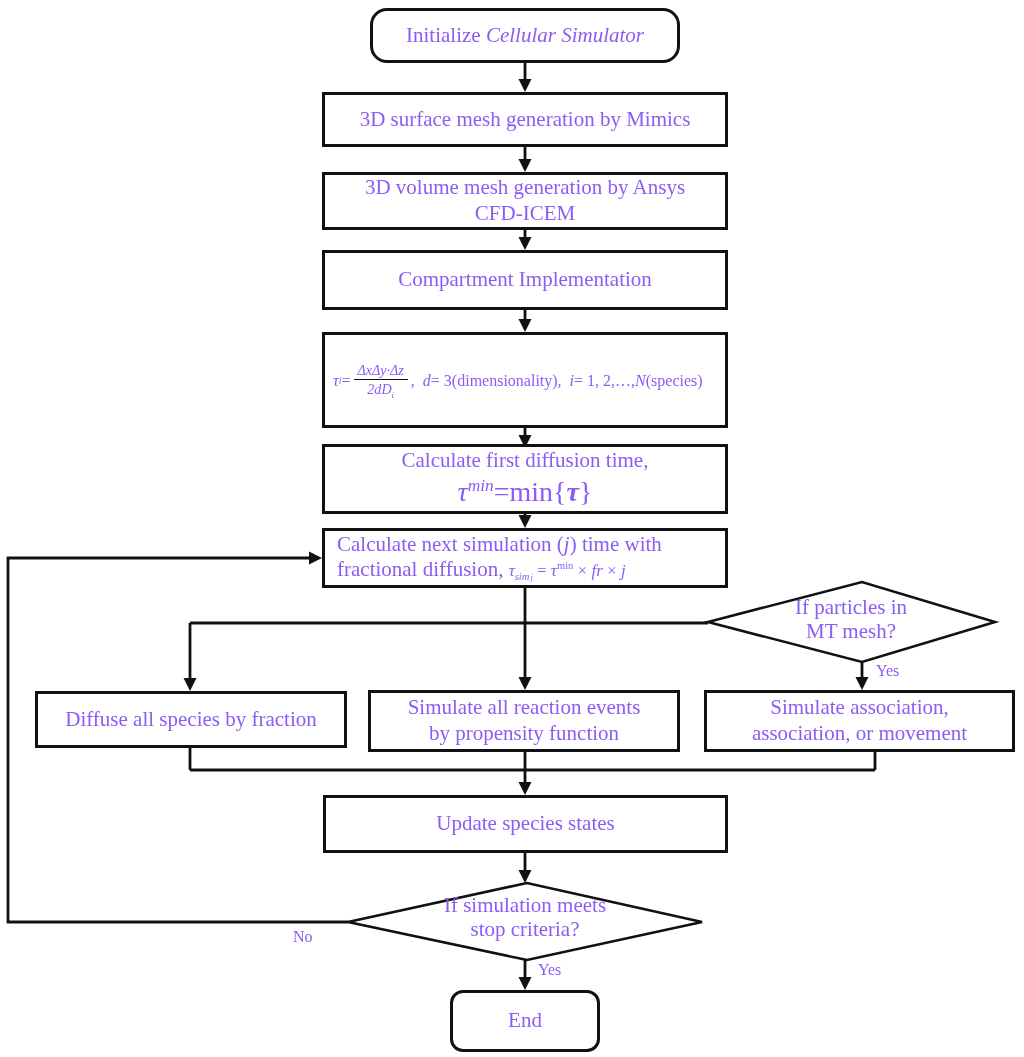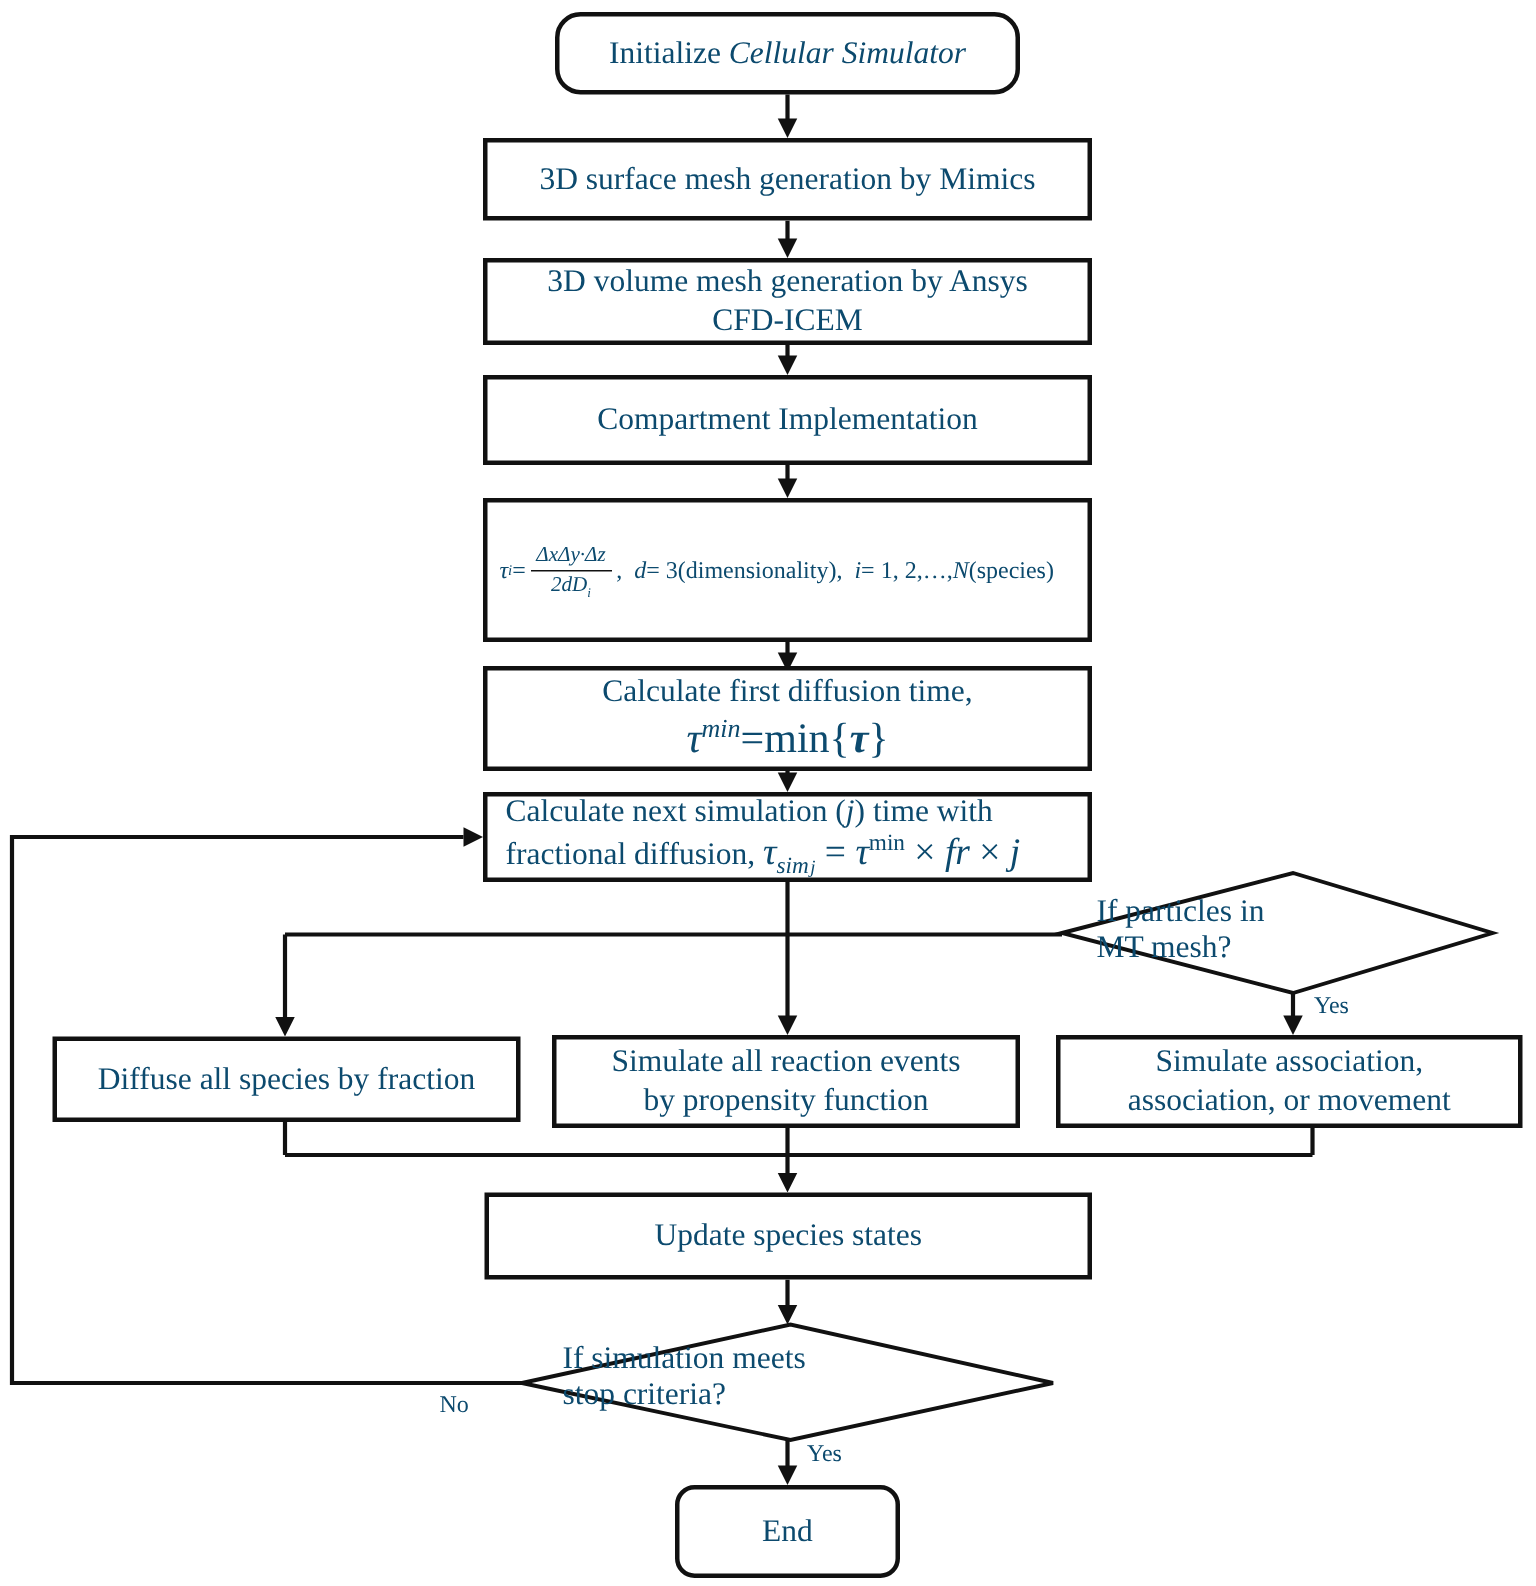--- a/index.html
+++ b/index.html
@@ -1,36 +1,36 @@
 <!DOCTYPE html>
 <html><head>
 <meta charset="utf-8">
 <style>
   html,body{margin:0;padding:0;background:#ffffff;}
   .stage{position:relative;width:1024px;height:1057px;background:#fff;
-         font-family:"Liberation Serif","DejaVu Serif",serif;color:#0c4a6e;overflow:hidden;}
+         font-family:"Liberation Serif","DejaVu Serif",serif;color:#8b5cf6;overflow:hidden;}
   svg.wires{position:absolute;left:0;top:0;}
   svg.wires path, svg.wires line{stroke:#111;stroke-width:2.8;fill:none;}
   svg.wires polygon.arrow{fill:#111;stroke:none;}
   svg.wires polygon.diamond{fill:#ffffff;stroke:#111;stroke-width:2.6;}
 
   .node{position:absolute;box-sizing:border-box;background:#fff;border:3px solid #111;
         display:flex;flex-direction:column;align-items:center;justify-content:center;
         text-align:center;font-size:21px;line-height:1.22;}
   .rounded{border-radius:17px;}
   .node .pad-left{align-self:stretch;text-align:left;padding-left:12px;}
 
-  .dtext{position:absolute;text-align:left;font-size:21px;line-height:1.12;}
+  .dtext{position:absolute;text-align:center;font-size:21px;line-height:1.12;}
   .elabel{position:absolute;font-size:16px;}
 
   .wordspace{word-spacing:4px;}
   .eq{font-size:16px;display:flex;align-items:center;justify-content:flex-start;
       align-self:stretch;padding:2px 6px 0 8px;line-height:1.1;}
   .eq-mid{font-size:28px;margin-top:1px;}
-  .eq-inline{font-size:25px;}
+  .eq-inline{font-size:17px;}
 
   .tk-i{font-style:italic;}
   .tk-bi{font-weight:bold;font-style:italic;}
   .tk-sub{font-size:0.62em;vertical-align:sub;font-style:italic;}
   .tk-sup{font-size:0.62em;vertical-align:super;font-style:italic;}
   .tk-supn{font-size:0.62em;vertical-align:super;}
   .tk-subsub{font-size:0.5em;font-style:italic;position:relative;top:0.5em;margin-left:1px;}
   .tk-frac{display:inline-block;vertical-align:middle;text-align:center;margin:0 3px;font-size:0.88em;}
   .tk-frac .num{display:block;border-bottom:1.6px solid #111;padding:0 4px 1px;line-height:1.15;}
   .tk-frac .den{display:block;line-height:1.15;padding-top:1px;}

